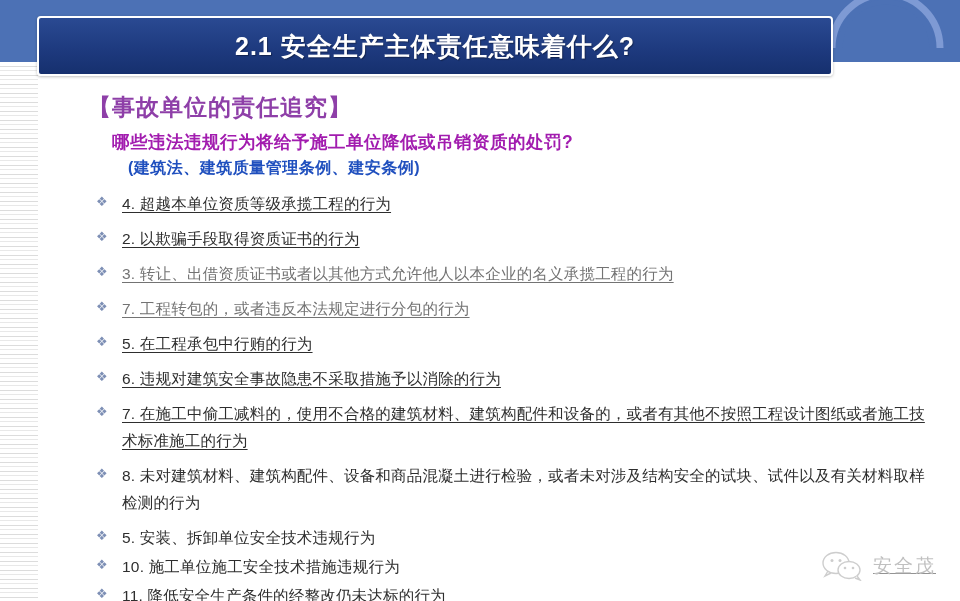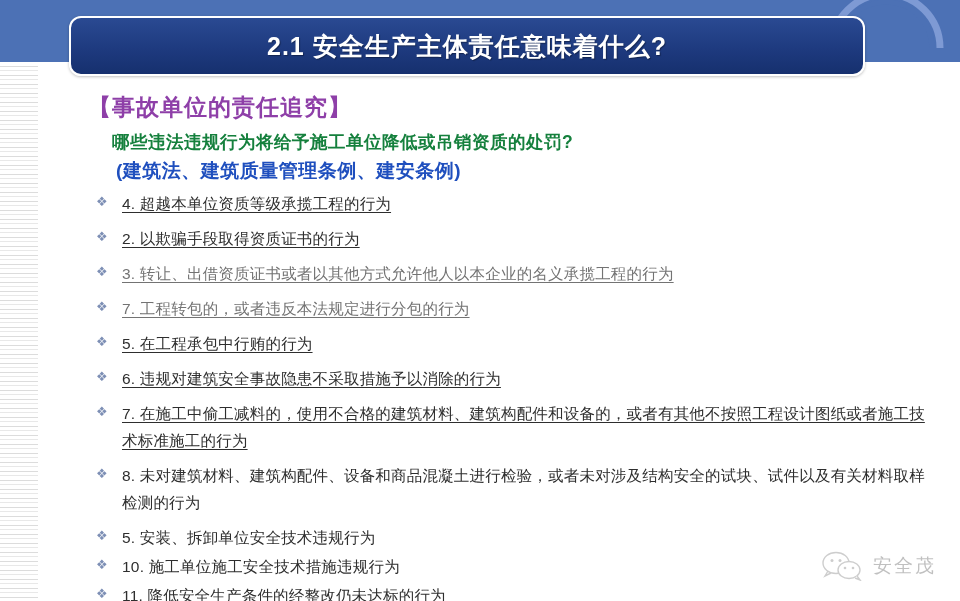--- a/index.html
+++ b/index.html
@@ -32,47 +32,46 @@
       #dcdcdc 4px, #dcdcdc 5px,
       #ffffff 5px, #ffffff 8px,
       #e8e8e8 8px, #e8e8e8 9px
     );
   }
 
   
   .title-box {
     position:absolute; left:37px; top:16px; width:796px; height:60px;
     background:linear-gradient(180deg,#2a4a92 0%,#1e3a7f 55%,#16306e 100%);
-    border:2px solid #ffffff; border-radius:12px;
+    border:2px solid #ffffff; border-radius:4px;
     display:flex; align-items:center; justify-content:center;
     box-shadow:0 1px 3px rgba(0,0,0,.25);
-    margin-left:32px;
   }
   .title-text {
     color:#ffffff; font-size:25px; font-weight:bold;
     letter-spacing:1px; white-space:nowrap;
     text-shadow:1px 1px 1px rgba(0,0,0,.35);
   }
 
   
   .content { position:absolute; left:0; top:78px; width:948px; height:523px; }
 
   .h-main {
     position:absolute; left:88px; top:14px;
     font-size:23px; font-weight:bold; color:#8e3fa8;
     letter-spacing:1px; white-space:nowrap;
   }
   .h-sub {
     position:absolute; left:112px; top:52px;
-    font-size:17.5px; font-weight:bold; color:#15803d;
+    font-size:17.5px; font-weight:bold; color:#a21caf;
     letter-spacing:.5px; white-space:nowrap;
   }
   .h-note {
-    position:absolute; left:116px; top:80px;
-    font-size:19px; font-weight:bold; color:#1f4fbe;
+    position:absolute; left:128px; top:80px;
+    font-size:16px; font-weight:bold; color:#1f4fbe;
     letter-spacing:.5px; white-space:nowrap;
   }
 
   
   .list {
     position:absolute; left:96px; top:112px; width:830px;
   }
   .item {
     display:flex; align-items:flex-start;
     margin-bottom:8px;
@@ -93,20 +92,21 @@
     text-decoration-thickness:1px;
     text-underline-offset:3px;
   }
   .item.tight { margin-bottom:2px; }
 
   
   .watermark {
     position:absolute; right:24px; bottom:20px;
     display:flex; align-items:center; gap:8px;
     opacity:.42;
+    text-decoration:underline;
   }
   .wm-text {
     font-size:19px; color:#6a6a6a; letter-spacing:2px;
     font-family:"DejaVu Sans","Liberation Sans",sans-serif;
   }
 </style>
 </head>
 <body>
 
 <div id="slide">

